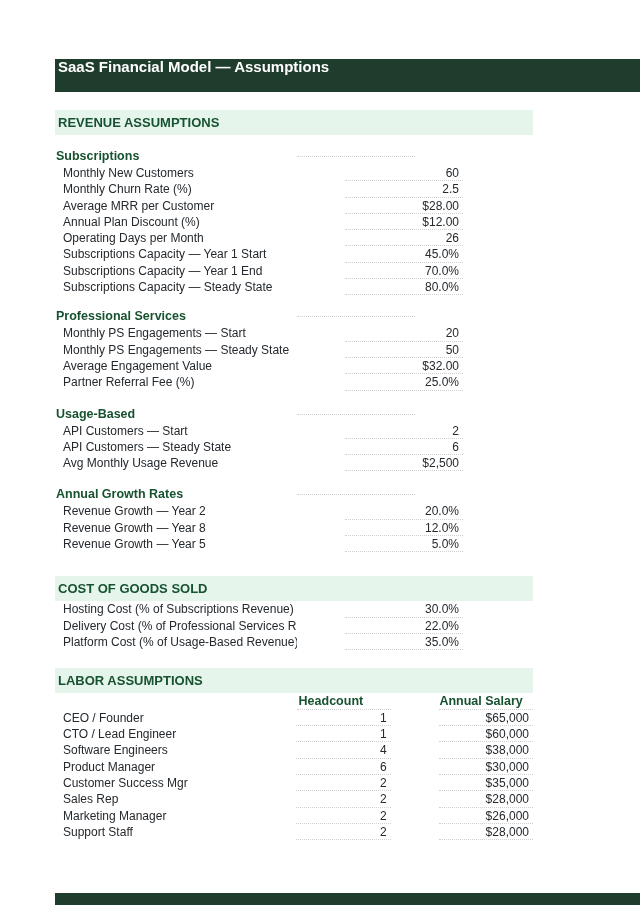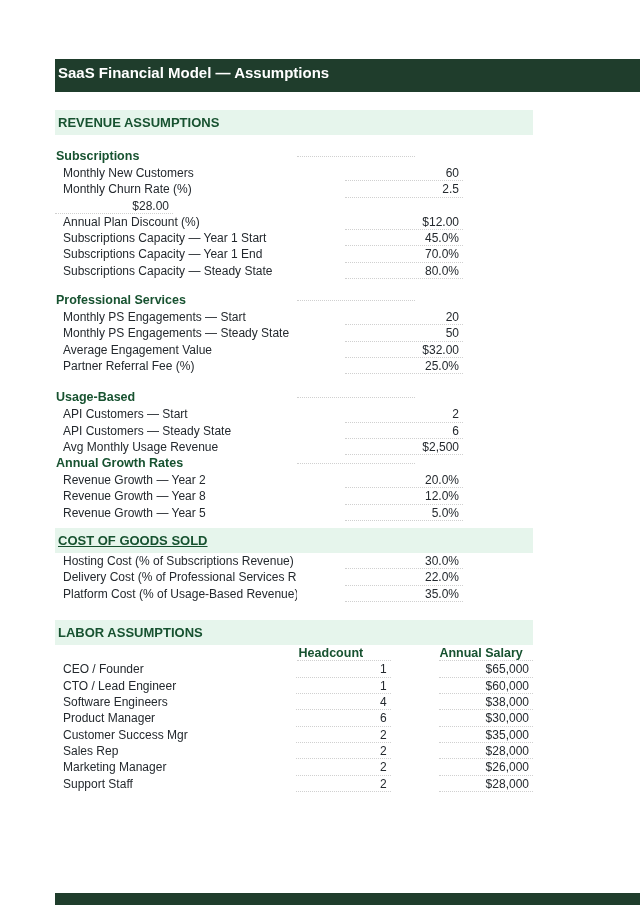--- a/index.html
+++ b/index.html
@@ -13,36 +13,36 @@
   *{box-sizing:border-box;}
   html,body{margin:0;padding:0;}
   body{
     width:640px;height:905px;background:#ffffff;
     font-family:"Liberation Sans","DejaVu Sans",sans-serif;
     color:var(--body);
   }
   .canvas{position:relative;width:640px;height:905px;overflow:hidden;background:#fff;}
   .titlebar{
     margin:59px 0 0 55px;width:585px;height:33px;background:var(--bar-bg);
-    display:flex;align-items:center;padding:0 0 6px 3px;
+    display:flex;align-items:flex-start;padding:0 0 6px 3px;
   }
   .titlebar span{color:var(--title-text);font-weight:bold;font-size:15px;line-height:15px;white-space:nowrap;}
   .banner{
     margin-left:55px;width:478px;height:25px;line-height:25px;
     background:var(--banner-bg);color:var(--heading);
     font-weight:bold;font-size:13px;padding-left:3px;white-space:nowrap;
   }
   .banner.revenue{margin-top:18px;}
-  .banner.cogs{margin-top:7px;text-decoration:underline;}
+  .banner.cogs{margin-top:24px;}
   .banner.labor{margin-top:18px;}
   .group,.rows-block{margin-left:55px;width:478px;}
   .group.subs{margin-top:13px;}
   .group.ps{margin-top:13px;}
   .group.usage{margin-top:15px;}
-  .group.growth{}
+  .group.growth{margin-top:15px;}
   .gheadrow{display:flex;height:17px;line-height:17px;align-items:center;}
   .ghead{width:242px;font-weight:bold;font-size:12.5px;color:var(--heading);padding-left:1px;white-space:nowrap;overflow:hidden;}
   .row{display:flex;height:16.3px;line-height:16.3px;font-size:12px;gap:48px;}
   .lbl{width:242px;padding-left:8px;white-space:nowrap;overflow:hidden;}
   .cell{width:118px;text-align:right;padding-right:4px;border-bottom:1px dotted var(--line);white-space:nowrap;overflow:hidden;}
   .cell.left{text-align:left;}
   .colhead{font-weight:bold;color:var(--heading);font-size:12.5px;}
   .colhead.hc{padding-left:2px;}
   .colhead.sal{padding-left:0;padding-right:0;}
   .headerrow{height:16.5px;line-height:16.5px;justify-content:center;}
@@ -68,25 +68,30 @@
     </div>
     <div class="row">
       <div class="lbl">Monthly New Customers</div>
       <div class="cell">60</div>
     </div>
     <div class="row">
       <div class="lbl">Monthly Churn Rate (%)</div>
       <div class="cell">2.5</div>
     </div>
     <div class="row">
+      <div class="lbl">Average MRR per Customer</div>
       <div class="cell">$28.00</div>
     </div>
     <div class="row">
       <div class="lbl">Annual Plan Discount (%)</div>
       <div class="cell">$12.00</div>
+    </div>
+    <div class="row">
+      <div class="lbl">Operating Days per Month</div>
+      <div class="cell">26</div>
     </div>
     <div class="row">
       <div class="lbl">Subscriptions Capacity — Year 1 Start</div>
       <div class="cell">45.0%</div>
     </div>
     <div class="row">
       <div class="lbl">Subscriptions Capacity — Year 1 End</div>
       <div class="cell">70.0%</div>
     </div>
     <div class="row">

